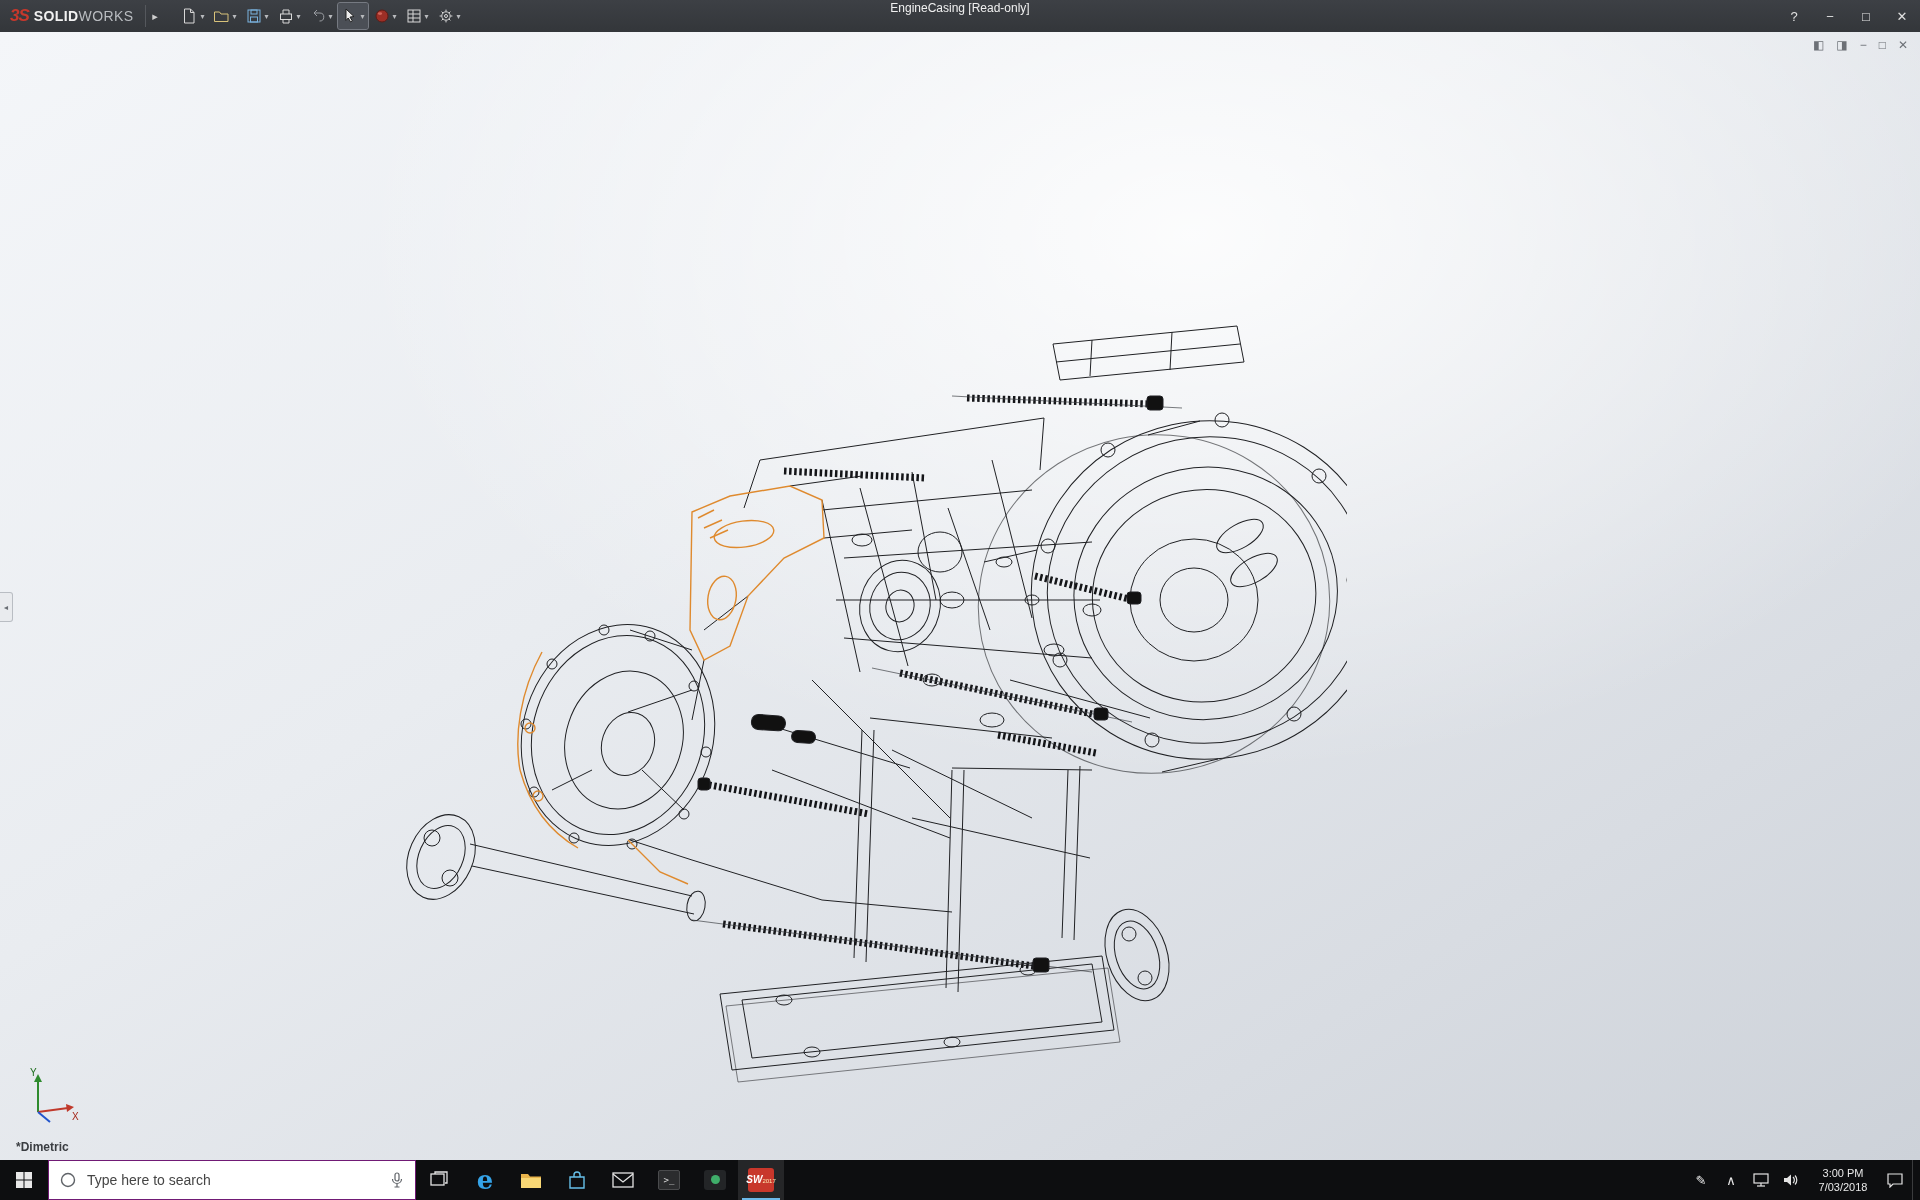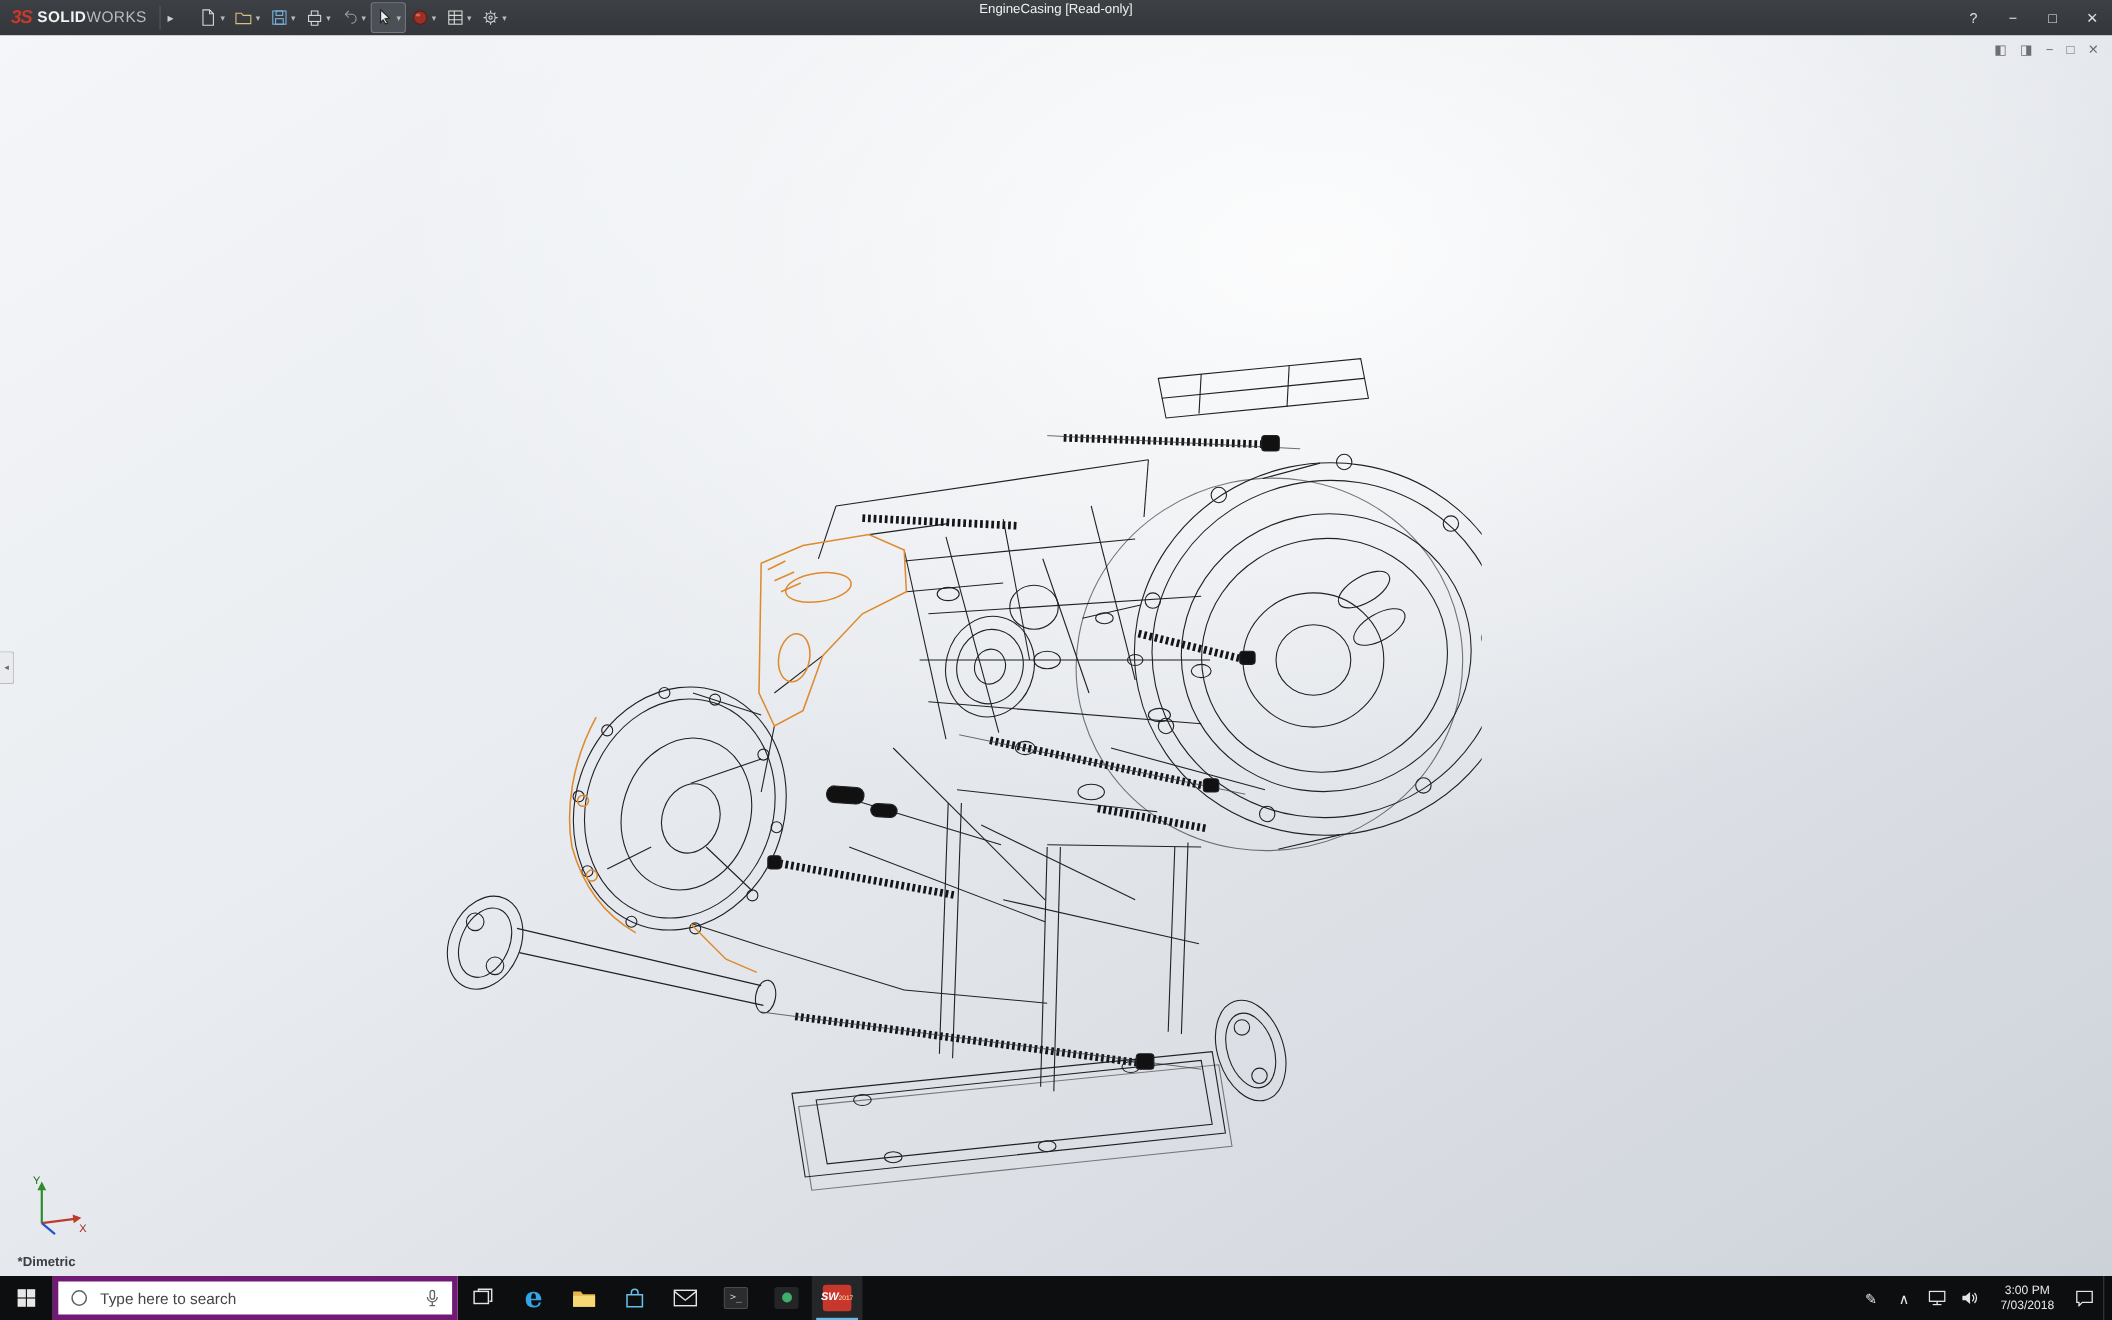--- a/index.html
+++ b/index.html
@@ -44,21 +44,21 @@
 
   .orientation { position:absolute; left:16px; bottom:6px; font-size:12px; font-weight:bold;
     color:#3a3d41; }
   .triad { position:absolute; left:22px; bottom:34px; }
 
   
   .taskbar { position:absolute; left:0; bottom:0; width:1920px; height:40px;
     background:#0d0e10; display:flex; align-items:stretch; z-index:60; }
   .tb-start { width:48px; display:flex; align-items:center; justify-content:center; cursor:pointer; }
   .tb-search { width:368px; background:#ffffff; display:flex; align-items:center; gap:10px;
-    padding:0 10px; cursor:text; border:5px solid #701a75; }
+    padding:0 10px; cursor:text; border:1px solid #701a75; }
   .tb-search input { flex:1; border:none; outline:none; font-size:14px; color:#333;
     font-family:"Liberation Sans", sans-serif; background:transparent; }
   .tb-search input::placeholder { color:#454545; opacity:1; }
   .tb-app { width:46px; display:flex; align-items:center; justify-content:center;
     position:relative; cursor:pointer; }
   .tb-app.active { background:rgba(255,255,255,.10); }
   .tb-app.active::after { content:""; position:absolute; left:4px; right:4px; bottom:0;
     height:2px; background:#6cb8e8; }
   .edge-e { color:#35a3e8; font-size:26px; font-weight:bold; font-family:"DejaVu Serif", serif; line-height:1; }
   .console-ic { width:22px; height:20px; background:#2b2c2e; border:1px solid #4a4b4d; border-radius:2px;

